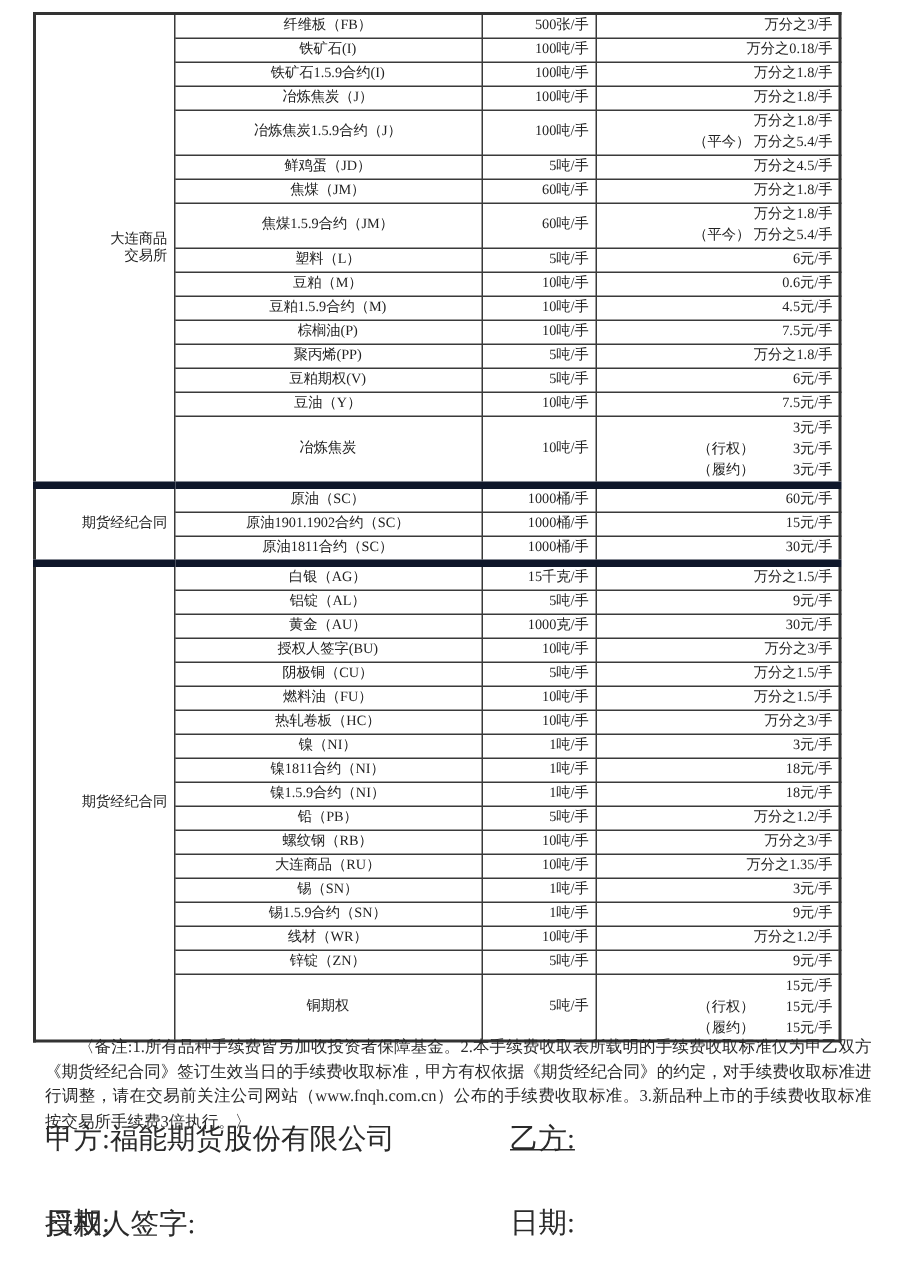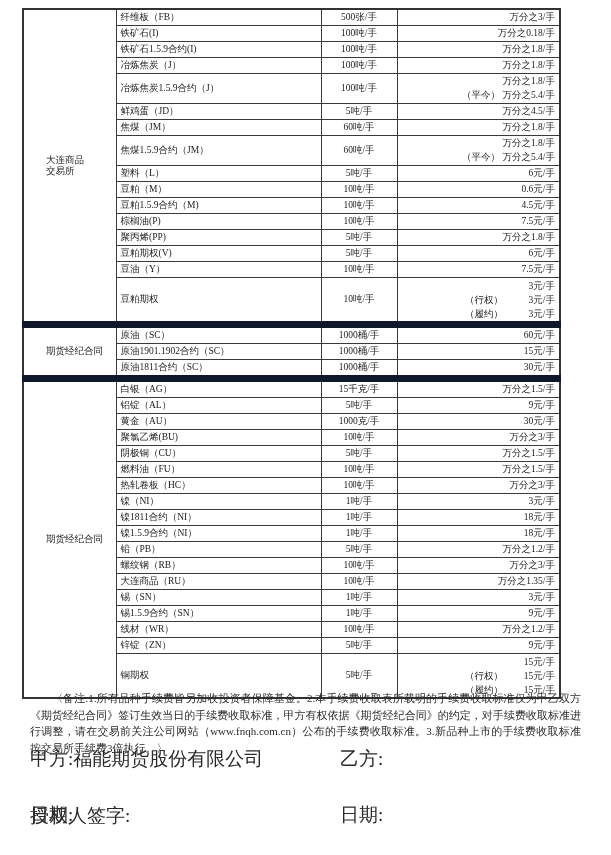--- a/index.html
+++ b/index.html
@@ -30,42 +30,42 @@
     border: 1px solid #3a3a3a;
     padding: 0 4px;
     height: 15px;
     line-height: 1.15;
     vertical-align: middle;
     overflow: hidden;
     white-space: nowrap;
   }
   tr.row-double td { height: 29px; }
   tr.row-tall   td { height: 43px; }
-  tr.section-start td { border-top: 7px solid #0f172a; }
-
-  td.exchange-cell { text-align: left; padding-left: 22px; }
-  td.product-cell  { text-align: left; margin-left: 48px; }
-  td.unit-cell     { text-align: center; }
+  tr.section-start td { border-top: 5px solid #0f172a; }
+
+  td.exchange-cell { text-align: right; padding-left: 22px; }
+  td.product-cell  { text-align: center; margin-left: 48px; }
+  td.unit-cell     { text-align: right; }
   td.fee-cell      { text-align: right; padding-left: 36px; }
 
   .fee-line { display: block; line-height: 13.5px; }
   .fee-opt  { display: flex; justify-content: flex-end; align-items: baseline; line-height: 14px; }
   .fee-opt .opt-value { width: 52px; text-align: right; }
 
   .notes {
     position: absolute; left: 30px; top: 690px;
     width: 551px; margin: 0;
     font-size: 11px; line-height: 16.5px;
     text-align: justify;
     text-indent: 22px;
     color: #2a2a2a;
   }
   .sig { position: absolute; font-size: 19px; color: #2a2a2a; }
   .party-a    { left: 30px;  top: 746px; }
-  .party-b    { left: 340px; top: 746px; }
+  .party-b    { left: 340px; top: 746px; text-decoration: underline; }
   .authorized { left: 30px;  top: 772px; margin-top: 31px; }
   .date-a     { left: 30px;  top: 802px; }
   .date-b     { left: 340px; top: 802px; }
 </style>
 </head>
 <body>
 
 <div class="page">
   <table class="fee-table">
     <colgroup>
@@ -154,21 +154,21 @@
           <td class="product-cell">豆粕期权(V)</td>
           <td class="unit-cell">5吨/手</td>
           <td class="fee-cell">6元/手</td>
         </tr>
         <tr>
           <td class="product-cell">豆油（Y）</td>
           <td class="unit-cell">10吨/手</td>
           <td class="fee-cell">7.5元/手</td>
         </tr>
         <tr class="row-tall">
-          <td class="product-cell">豆粕期权</td>
+          <td class="product-cell">冶炼焦炭</td>
           <td class="unit-cell">10吨/手</td>
           <td class="fee-cell">
             <div class="fee-opt">
               <span class="opt-label"></span>
               <span class="opt-value">3元/手</span>
             </div>
             <div class="fee-opt">
               <span class="opt-label">（行权）</span>
               <span class="opt-value">3元/手</span>
             </div>
@@ -208,21 +208,21 @@
           <td class="product-cell">铝锭（AL）</td>
           <td class="unit-cell">5吨/手</td>
           <td class="fee-cell">9元/手</td>
         </tr>
         <tr>
           <td class="product-cell">黄金（AU）</td>
           <td class="unit-cell">1000克/手</td>
           <td class="fee-cell">30元/手</td>
         </tr>
         <tr>
-          <td class="product-cell">聚氯乙烯(BU)</td>
+          <td class="product-cell">授权人签字(BU)</td>
           <td class="unit-cell">10吨/手</td>
           <td class="fee-cell">万分之3/手</td>
         </tr>
         <tr>
           <td class="product-cell">阴极铜（CU）</td>
           <td class="unit-cell">5吨/手</td>
           <td class="fee-cell">万分之1.5/手</td>
         </tr>
         <tr>
           <td class="product-cell">燃料油（FU）</td>

